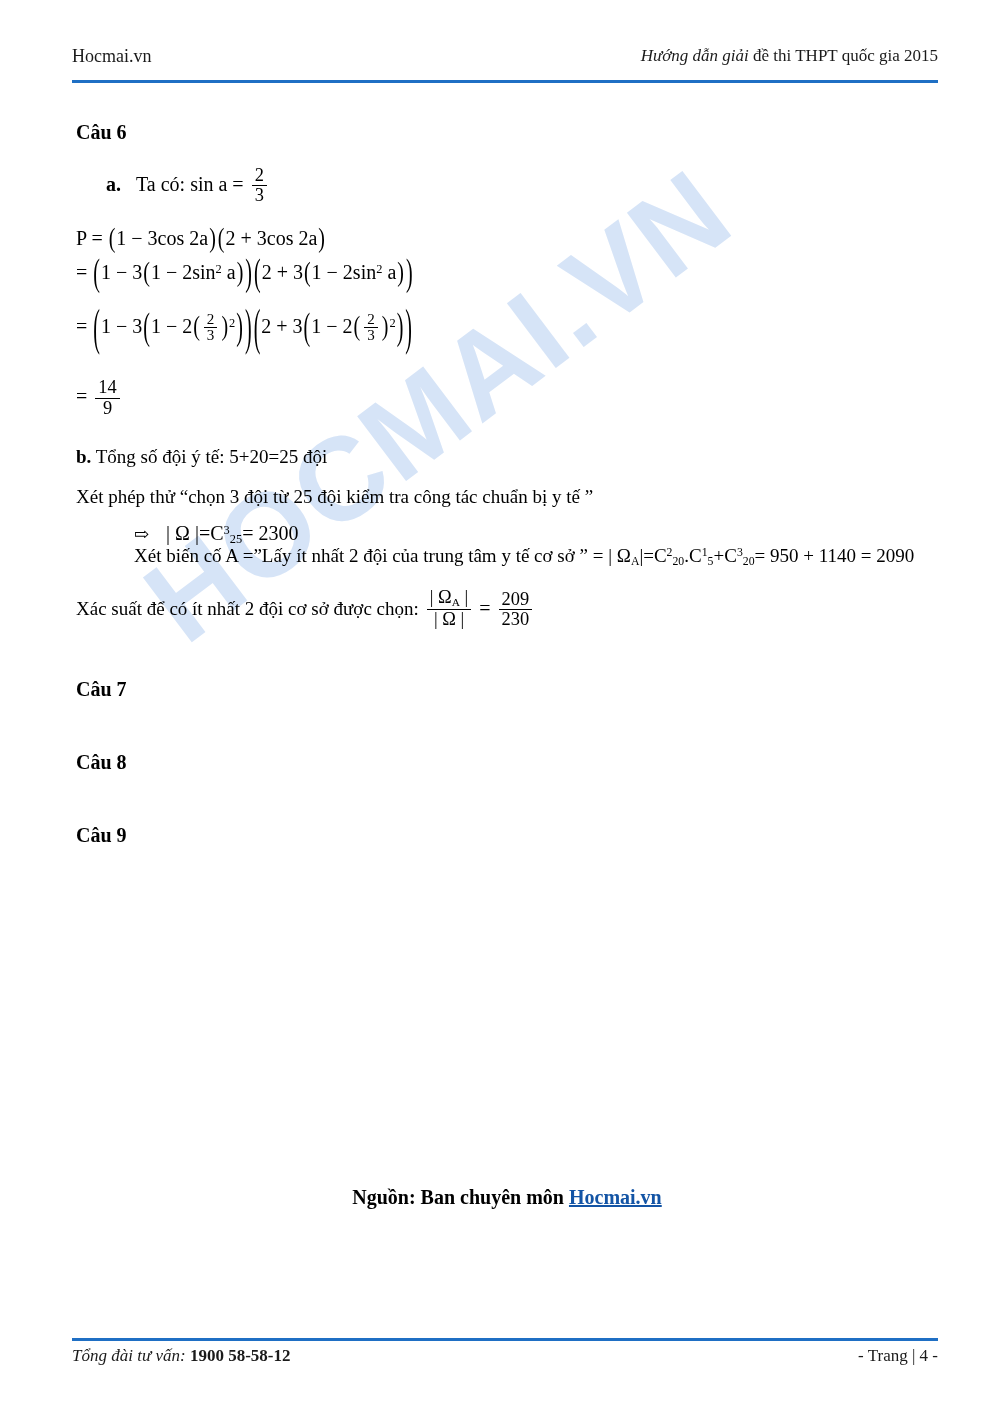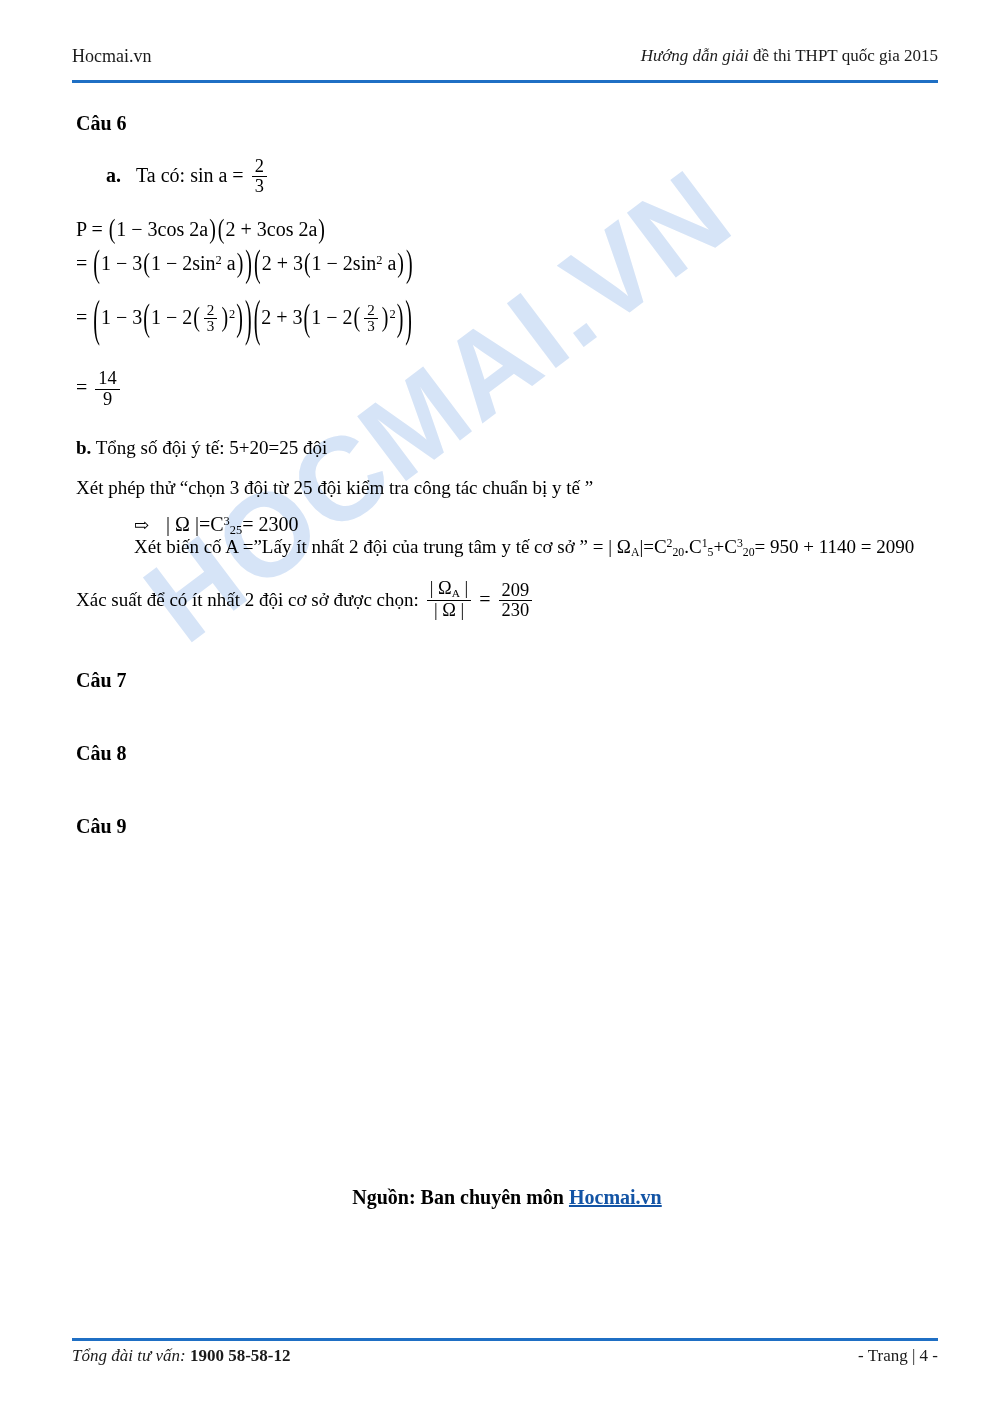--- a/index.html
+++ b/index.html
@@ -207,21 +207,21 @@
   <div class="header">
     <div class="header-left">Hocmai.vn</div>
     <div class="header-right">
       <span>Hướng dẫn giải</span><span class="nonitalic"> đề thi THPT quốc gia 2015</span>
     </div>
   </div>
   <div class="header-rule"></div>
 
   <div class="content">
 
-    <div class="q-title" style="margin-top:12px;">Câu 6</div>
+    <div class="q-title" style="margin-top:21px;">Câu 6</div>
 
     <div class="mathline indent1" style="margin-top:22px;">
       <b>a.</b>
       <span style="padding-left:10px;">Ta có: sin a =</span>
       <span class="frac">
         <span class="num">2</span>
         <span class="den">3</span>
       </span>
     </div>
 

